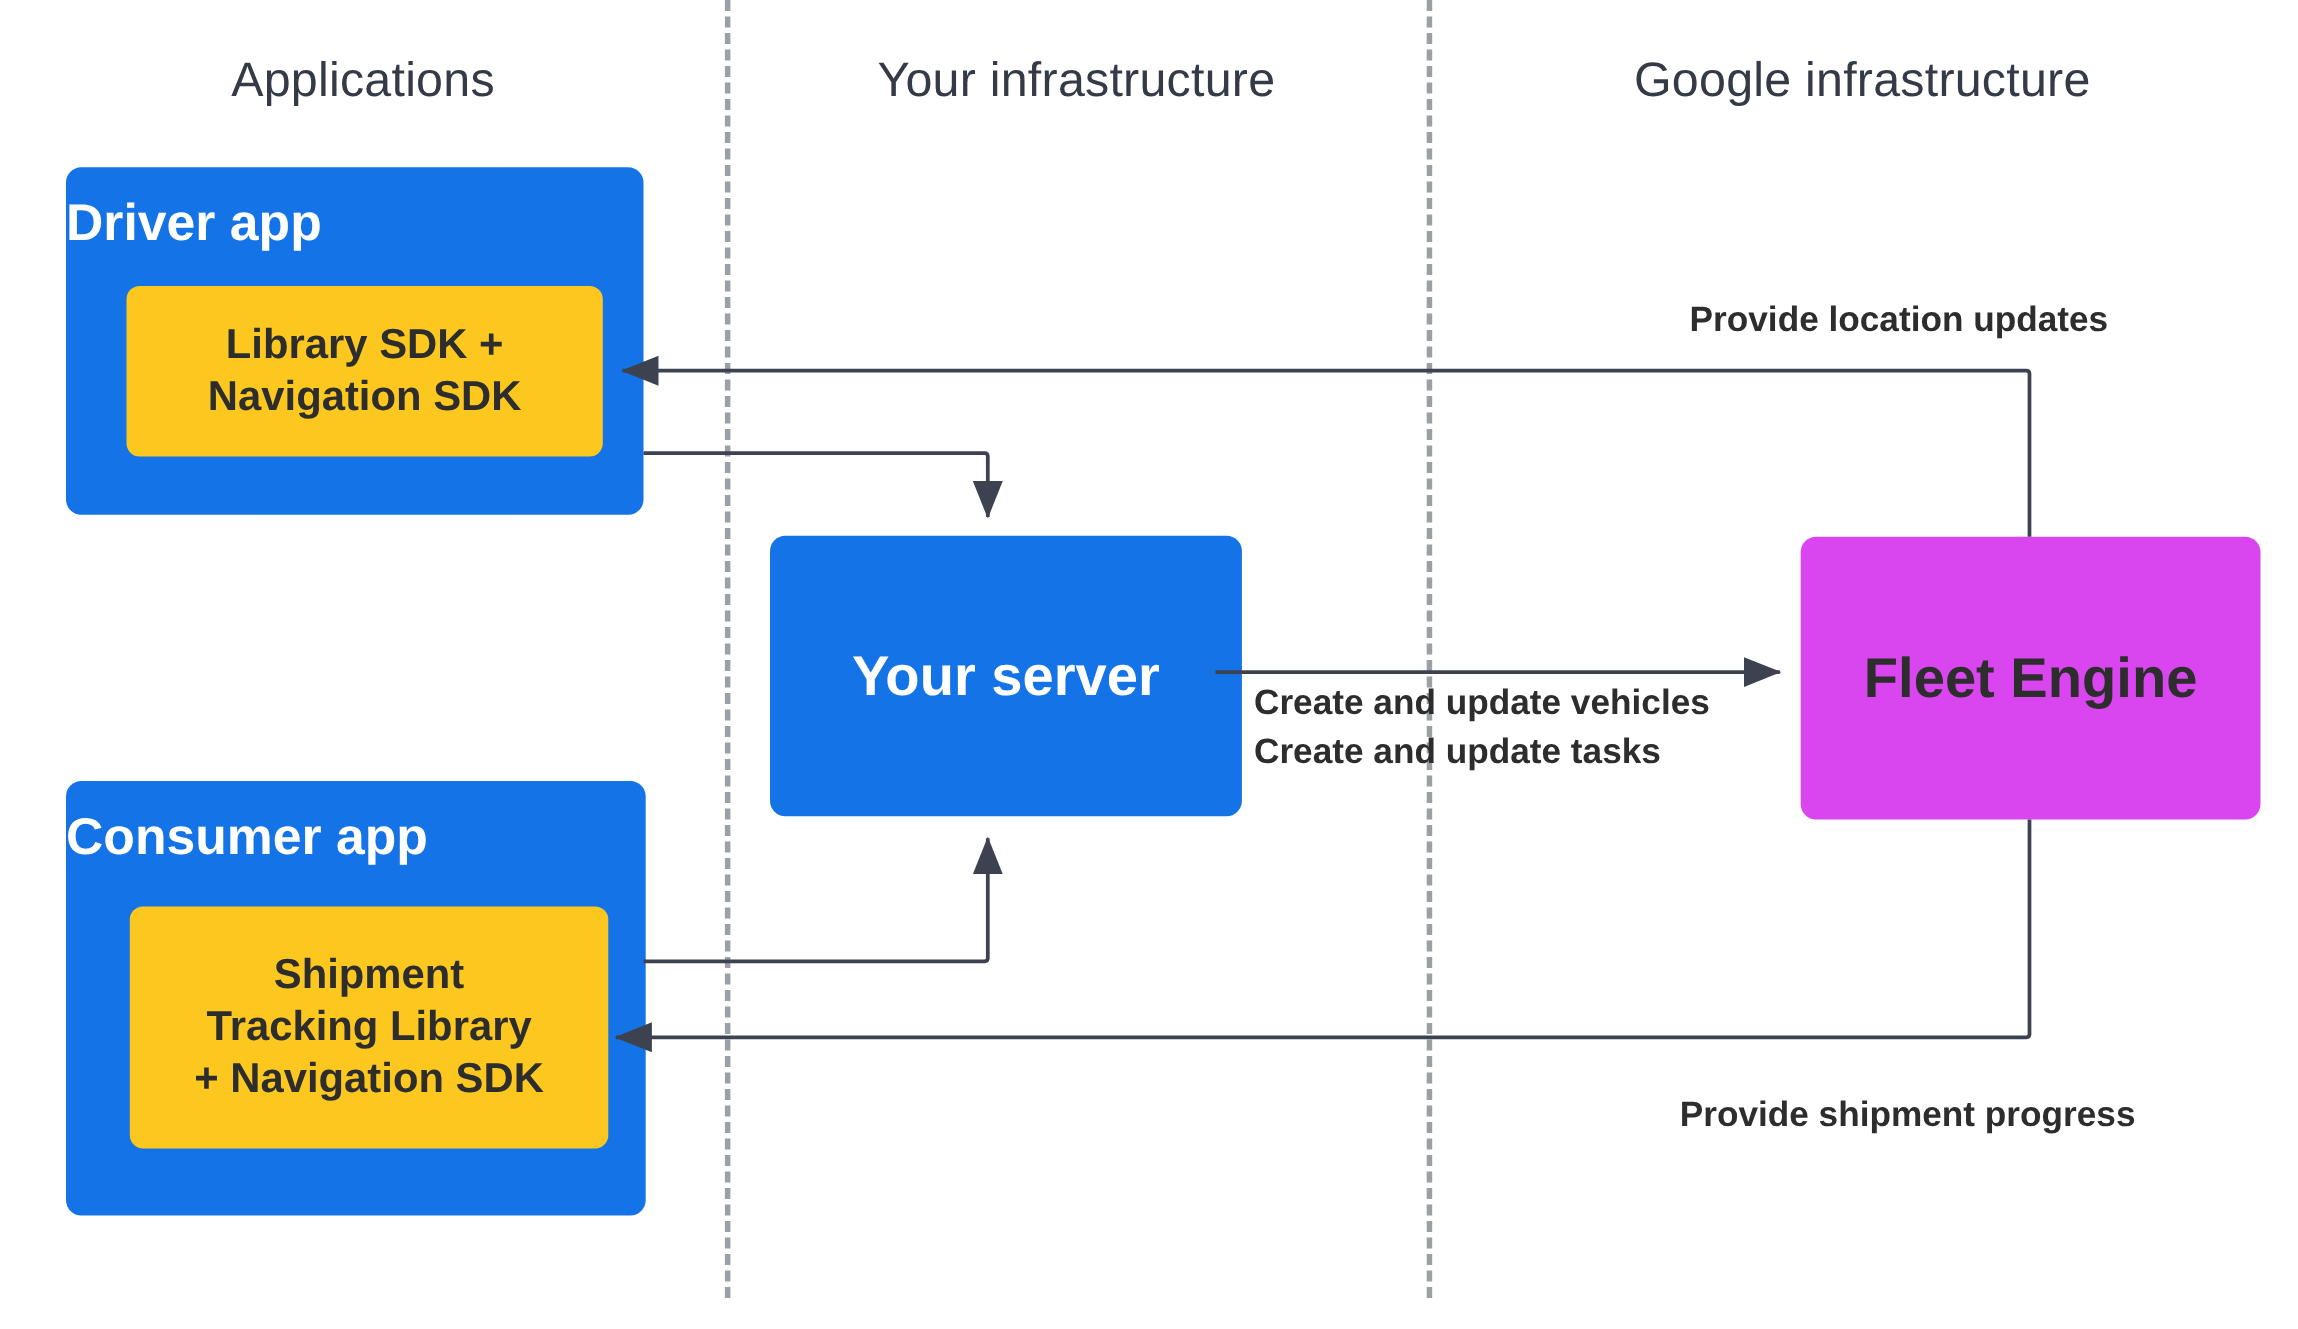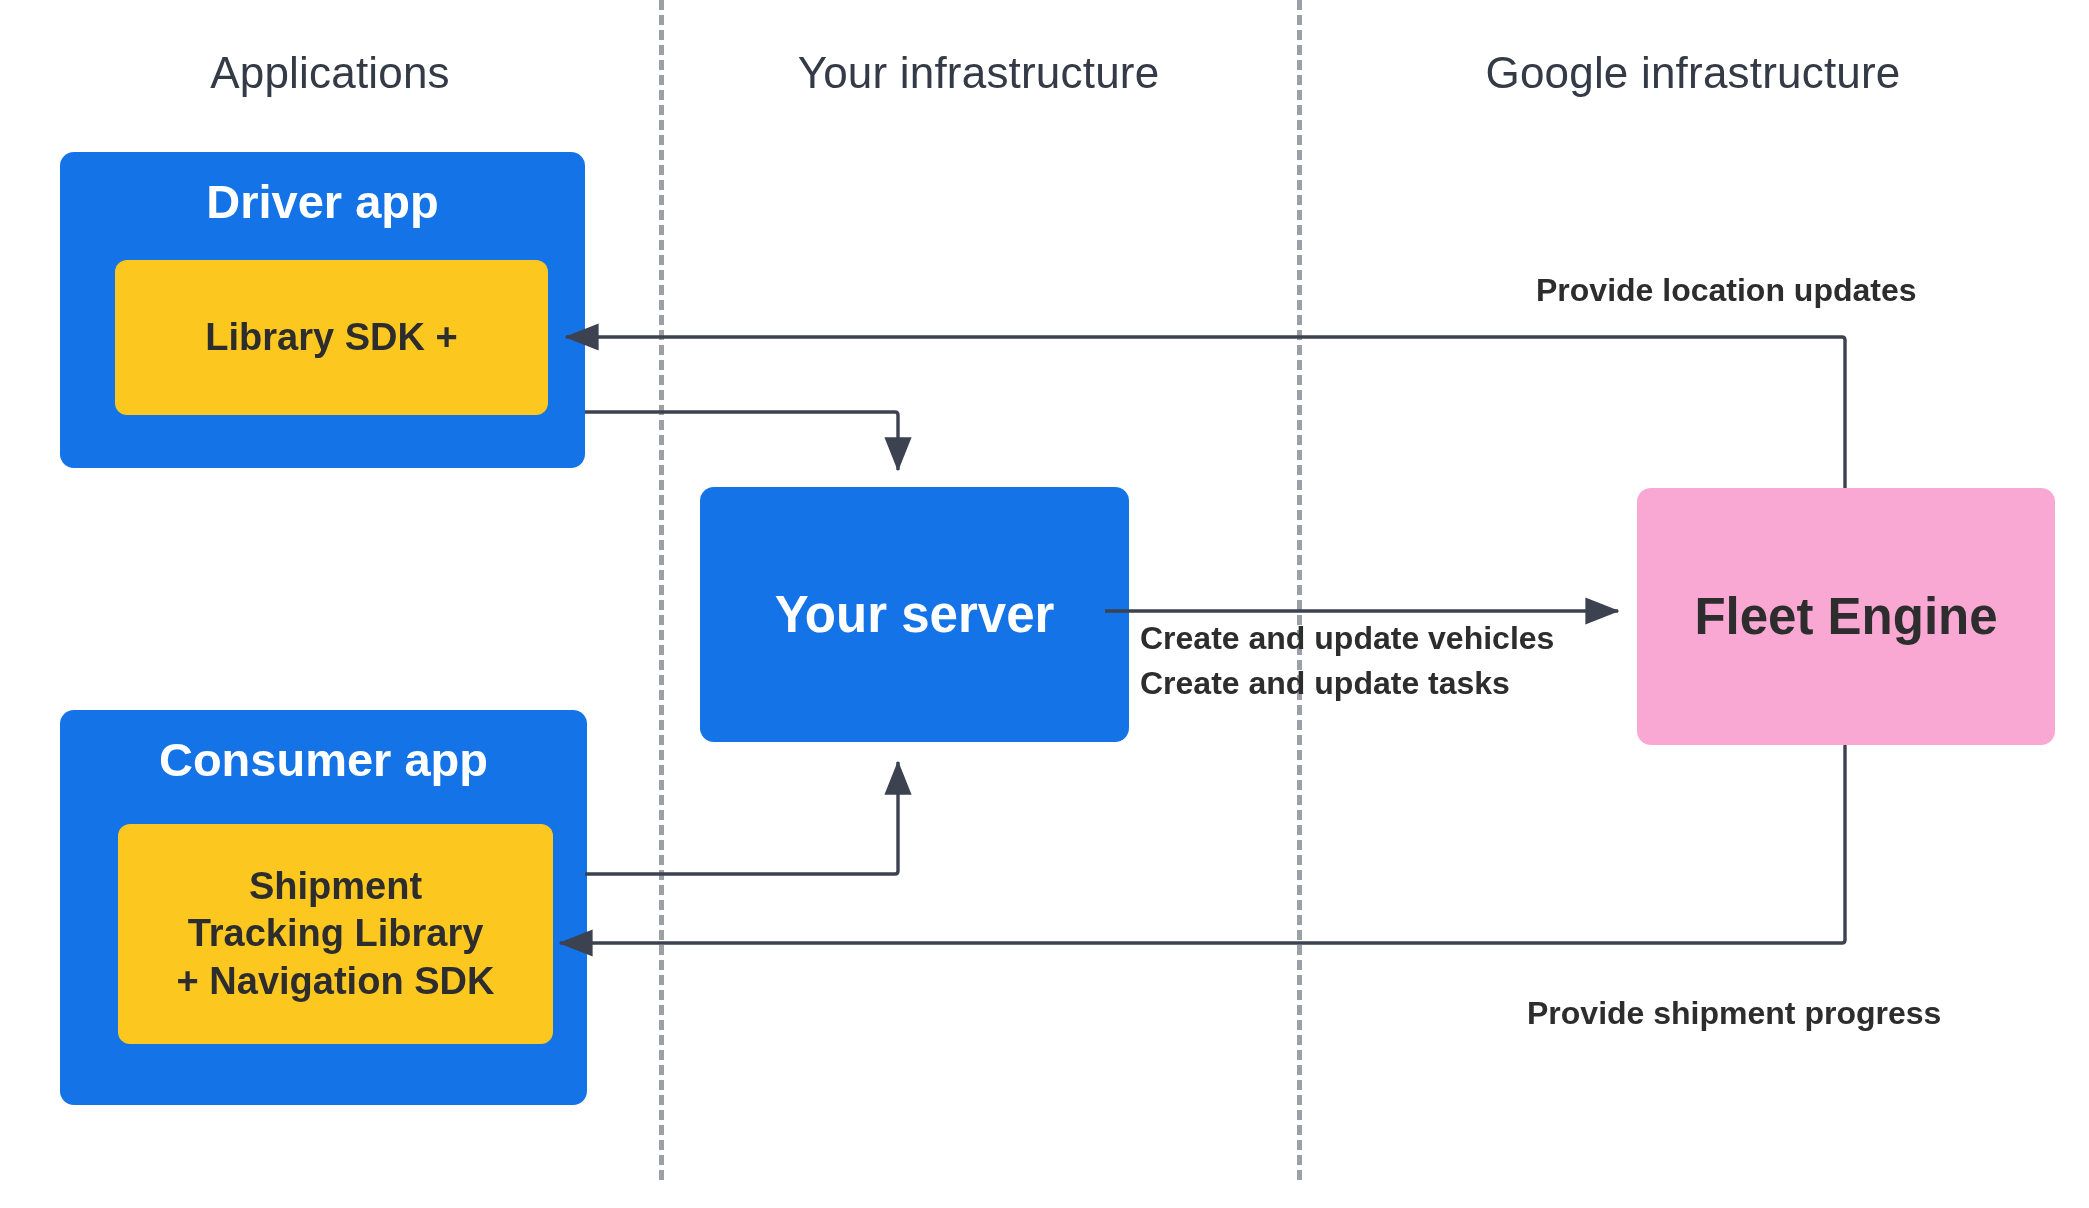--- a/index.html
+++ b/index.html
@@ -43,21 +43,21 @@
   .app-box {
     position: absolute;
     background: #1473e6;
     border-radius: 14px;
     box-sizing: border-box;
   }
   .app-title {
     position: absolute;
     left: 0;
     width: 100%;
-    text-align: center;
+    text-align: left;
     color: #ffffff;
     font-size: 47px;
     font-weight: bold;
     white-space: nowrap;
   }
   .sdk-box {
     position: absolute;
     background: #fcc81f;
     border-radius: 12px;
     display: flex;
@@ -96,21 +96,21 @@
     color: #ffffff;
     font-size: 51px;
     font-weight: bold;
     white-space: nowrap;
   }
 
   
   #fleet-engine {
     position: absolute;
     left: 1637px; top: 488px; width: 418px; height: 257px;
-    background: #f9a8d4;
+    background: #d946ef;
     border-radius: 14px;
     display: flex; align-items: center; justify-content: center;
   }
   #fleet-engine-label {
     color: #2d2d2d;
     font-size: 51px;
     font-weight: bold;
     white-space: nowrap;
   }
 
@@ -144,20 +144,21 @@
   <div class="col-header" id="header-google-infra">Google infrastructure</div>
 
   <div class="divider" id="divider-left"></div>
   <div class="divider" id="divider-right"></div>
 
   <div class="app-box" id="driver-app">
     <div class="app-title" id="driver-app-title">Driver app</div>
     <div class="sdk-box" id="driver-sdk-box">
       <div class="sdk-text">
         <span>Library SDK +</span><br>
+        <span>Navigation SDK</span>
       </div>
     </div>
   </div>
 
   <div class="app-box" id="consumer-app">
     <div class="app-title" id="consumer-app-title">Consumer app</div>
     <div class="sdk-box" id="consumer-sdk-box">
       <div class="sdk-text">
         <span>Shipment</span><br>
         <span>Tracking Library</span><br>

